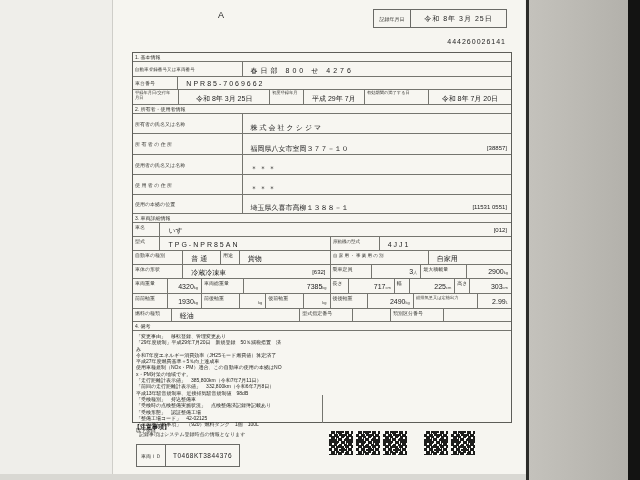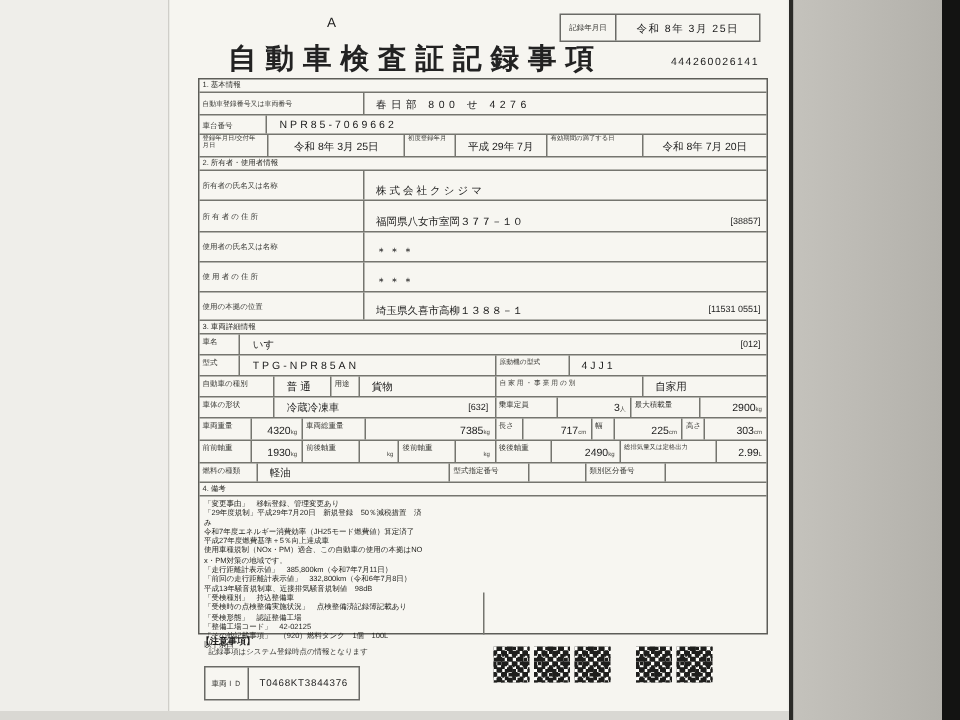--- a/index.html
+++ b/index.html
@@ -78,21 +78,20 @@
   <div class="edge-line"></div>
   <div class="gray-zone"></div>
   <div class="black-strip"></div>
   <div class="bottom-band"></div>
 
   <div class="corner-a">A</div>
   <div class="recbox">
     <div class="lblcell">記録年月日</div>
     <div class="valcell">令和 8年 3月 25日</div>
   </div>
-  <h1 class="title">自動車検査証記録事項</h1>
   <div class="serial">444260026141</div>
 
   <div class="form">
 
     <div class="row">
         <div class="sech">1. 基本情報</div>
       </div>
 
     <div class="row" style="height:15px">
       <div class="cell labelmid" style="width:29%;border-right:1px solid #75756f">

